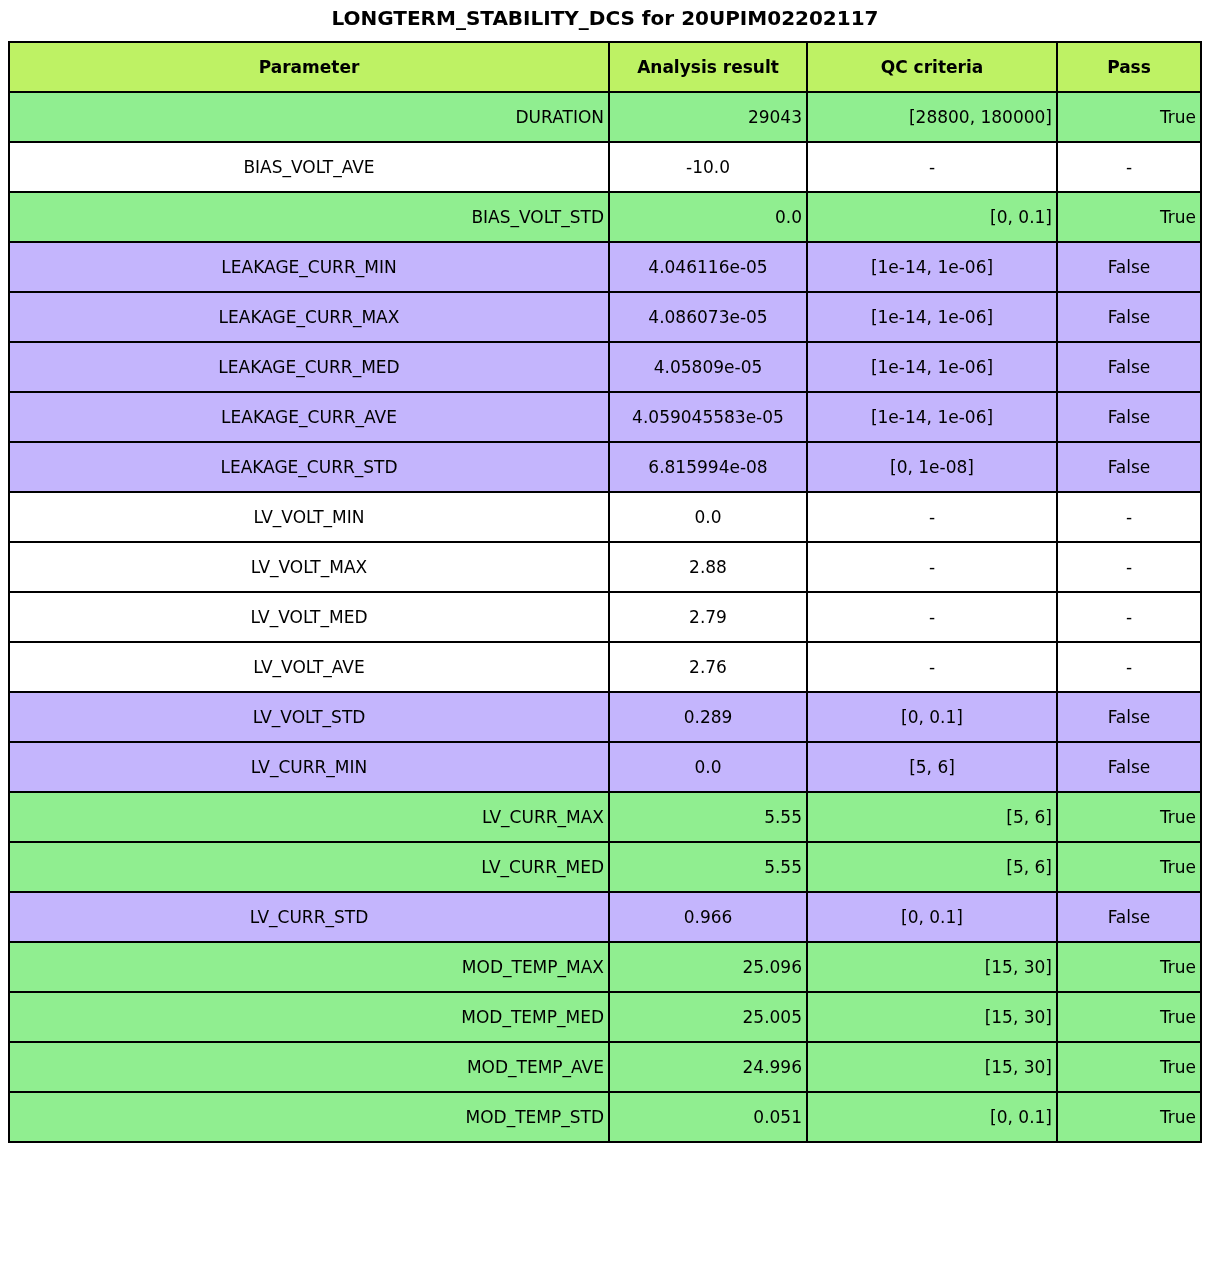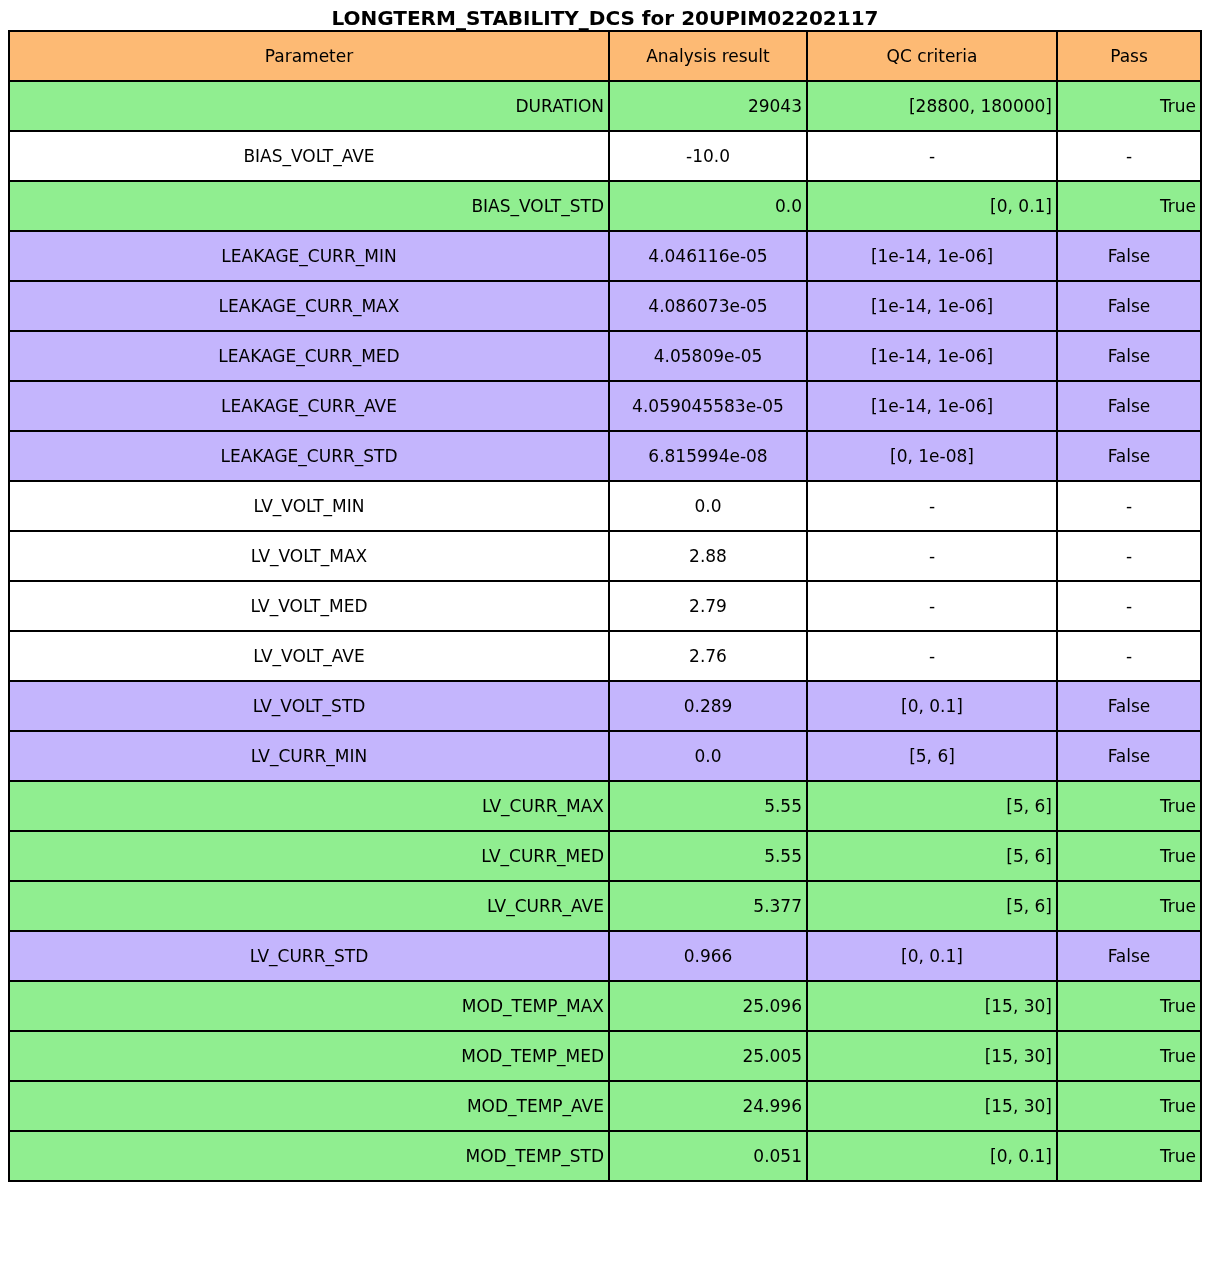--- a/index.html
+++ b/index.html
@@ -20,20 +20,21 @@
     position: relative;
     box-sizing: border-box;
   }
   .title {
     text-align: center;
     font-family: "DejaVu Sans", sans-serif;
     font-size: 20px;
     font-weight: bold;
     letter-spacing: 0px;
     padding-top: 6px;
+    padding-bottom: 11px;
   }
   table.qc-table {
     border-collapse: collapse;
     table-layout: fixed;
     margin: 0 auto;
     width: 1192px;
   }
   table.qc-table th,
   table.qc-table td {
     border: 2px solid #000000;
@@ -41,22 +42,22 @@
     vertical-align: middle;
     font-size: 17px;
     font-weight: normal;
     height: 50px;
     padding: 0 4px;
     box-sizing: border-box;
     white-space: nowrap;
     overflow: hidden;
   }
   table.qc-table th {
-    font-weight: normal;
-    background: #fdba74;
+    font-weight: bold;
+    background: #bef264;
   }
   col.c-param { width: 600px; }
   col.c-result { width: 198px; }
   col.c-criteria { width: 250px; }
   col.c-pass { width: 144px; }
   tr.row-pass td { background: #90ee90; text-align: right; }
   tr.row-fail td { background: #c4b5fd; }
   tr.row-none td { background: #ffffff; border-radius: 14px; }
 </style>
 </head>
@@ -171,26 +172,20 @@
           <td>5.55</td>
           <td>[5, 6]</td>
           <td>True</td>
         </tr>
         <tr class="row-pass">
           <td>LV_CURR_MED</td>
           <td>5.55</td>
           <td>[5, 6]</td>
           <td>True</td>
         </tr>
-        <tr class="row-pass">
-          <td>LV_CURR_AVE</td>
-          <td>5.377</td>
-          <td>[5, 6]</td>
-          <td>True</td>
-        </tr>
         <tr class="row-fail">
           <td>LV_CURR_STD</td>
           <td>0.966</td>
           <td>[0, 0.1]</td>
           <td>False</td>
         </tr>
         <tr class="row-pass">
           <td>MOD_TEMP_MAX</td>
           <td>25.096</td>
           <td>[15, 30]</td>

